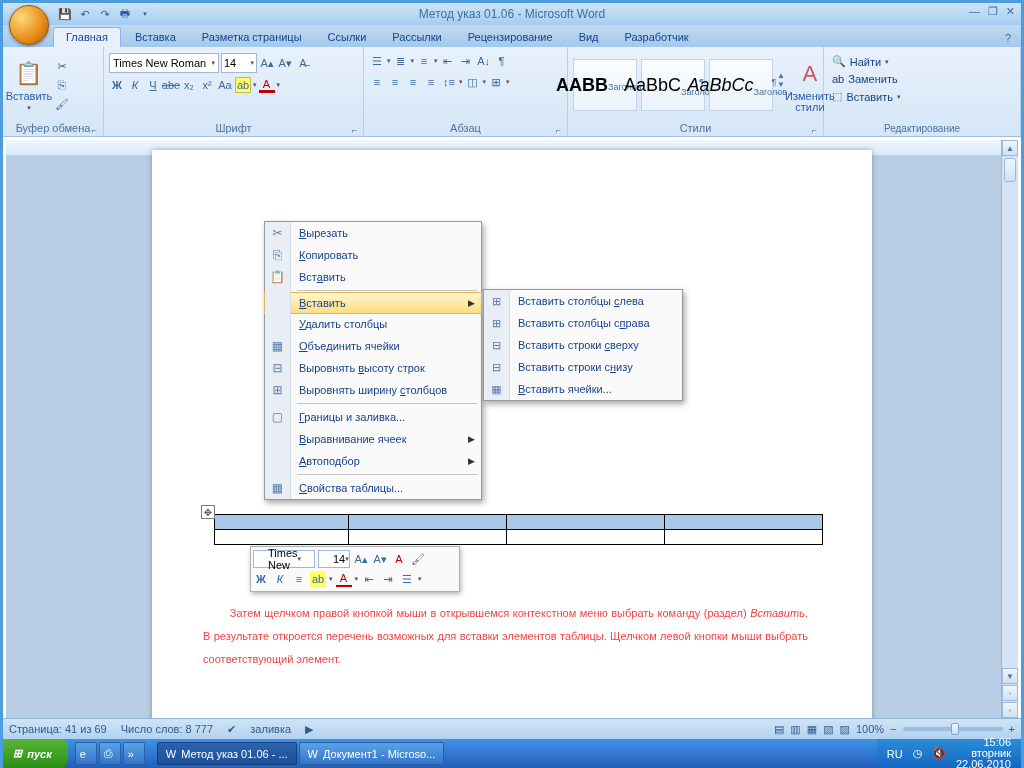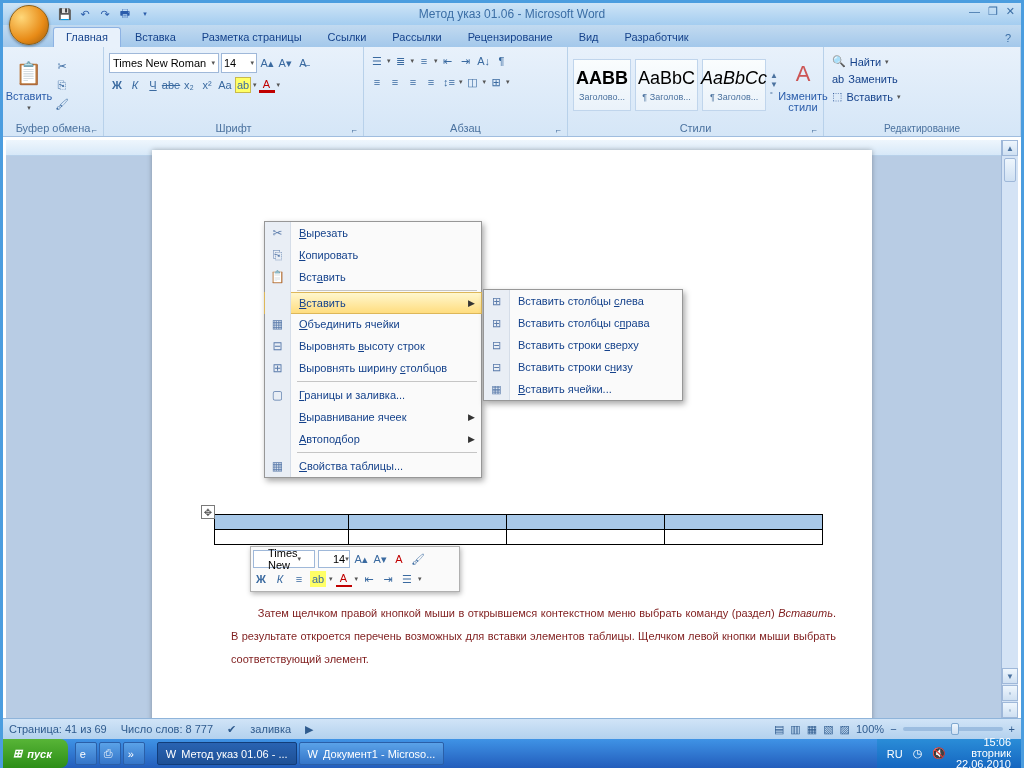--- a/index.html
+++ b/index.html
@@ -21,21 +21,21 @@
 .grp-label{text-align:center;font-size:10px;color:#4b729f;padding:1px 0 2px;position:relative}
 .grp-label .dlg{position:absolute;right:1px;bottom:1px;font-size:9px;color:#4b729f}
 .bigbtn{display:flex;flex-direction:column;align-items:center;justify-content:center;width:42px;padding:2px;color:#2a5caa;text-align:center;line-height:11px}
 .bigbtn .ic{width:32px;height:32px;margin-bottom:2px;display:flex;align-items:center;justify-content:center;font-size:22px}
 .smallcol{display:flex;flex-direction:column;gap:3px}
 .sb{width:16px;height:16px;display:flex;align-items:center;justify-content:center;color:#3a6aa0;font-size:11px}
 .fontrow{display:flex;align-items:center;gap:2px}
 .fontname{width:110px;height:20px;background:#fff;border:1px solid #9fb8d9;padding:0 3px;display:flex;align-items:center;justify-content:space-between;font-family:'Times New Roman'}
 .fontsize{width:36px;height:20px;background:#fff;border:1px solid #9fb8d9;padding:0 2px;display:flex;align-items:center;justify-content:space-between}
 .dd{font-size:7px;color:#555}
-.stylebox{width:64px;height:52px;border:1px solid #c0d5ec;background:linear-gradient(#fafdfe,#eaf2fa);display:flex;flex-direction:column;align-items:center;justify-content:center;text-align:center;padding:2px}
+.stylebox{width:64px;height:52px;border:1px solid #c0d5ec;background:linear-gradient(#fafdfe,#eaf2fa);display:flex;flex-direction:row;align-items:center;justify-content:center;text-align:center;padding:2px}
 .stylebox .sn{font-size:18px}.stylebox .lb{font-size:9px;color:#4b729f;margin-top:3px}
 .editgrp a{display:flex;align-items:center;gap:4px;color:#15428b;padding:2px 3px}
 .docarea{position:absolute;left:3px;right:3px;top:137px;bottom:50px;background:#b8cce4;display:flex;justify-content:center;overflow:hidden}
 .page{width:720px;margin-top:10px;background:#fff;box-shadow:0 0 5px rgba(0,0,0,.3);padding:30px 60px;position:relative;height:900px}
 .vscroll{position:absolute;right:0;top:0;bottom:0;width:17px;background:#d4e3f5;border-left:1px solid #9fb8d9}
 .vscroll .arr{height:16px;background:linear-gradient(#eef6fd,#cfe0f2);border:1px solid #9fb8d9;display:flex;align-items:center;justify-content:center;font-size:8px;color:#4b729f}
 .vscroll .thumb{position:absolute;left:2px;right:2px;top:18px;height:24px;background:linear-gradient(#eef6fd,#cfe0f2);border:1px solid #9fb8d9;border-radius:2px}
 .ruler{position:absolute;left:0;right:17px;top:0;height:16px;background:linear-gradient(#eef6fd,#d7e8f8);border-bottom:1px solid #b8d1ea}
 .cmenu{position:absolute;width:218px;background:#fafafa;border:1px solid #979797;box-shadow:2px 3px 6px rgba(0,0,0,.35);z-index:50}
 .cmenu .row{display:flex;align-items:center;height:22px;position:relative;color:#15428b}
@@ -48,21 +48,21 @@
 .submenu .row{display:flex;align-items:center;height:22px;color:#15428b}
 .submenu .ico{width:26px;height:22px;background:#e9eef5;display:flex;align-items:center;justify-content:center;font-size:11px;border-right:1px solid #d5dde8;color:#5a7bab}
 .submenu .txt{padding-left:8px}
 .minitb{position:absolute;left:247px;top:543px;width:210px;background:rgba(250,250,250,.97);border:1px solid #b0b0b0;box-shadow:1px 2px 5px rgba(0,0,0,.3);z-index:40;padding:2px}
 .minitb .mrow{display:flex;align-items:center;gap:3px;height:20px}
 .minitb .mf{width:62px;height:18px;border:1px solid #9fb8d9;background:#fff;padding:0 14px;display:flex;align-items:center;justify-content:space-between;font-size:10px}
 .tblhandle{position:absolute;left:198px;top:502px;width:14px;height:14px;border:1px solid #7a7a7a;background:#fff;display:flex;align-items:center;justify-content:center;font-size:10px;color:#555;z-index:30}
 .dtable{position:absolute;left:211px;top:511px;border-collapse:collapse;z-index:29}
 .dtable td{border:1px solid #000;height:15px}
 .dtable .sel td{background:#a8c8e8}
-.bodytext{position:absolute;left:228px;top:598px;width:605px;font-family:'Times New Roman',serif;font-size:16px;line-height:21px;text-align:justify;color:#7f1d1d}
+.bodytext{position:absolute;left:200px;top:598px;width:605px;font-family:'Times New Roman',serif;font-size:16px;line-height:21px;text-align:justify;color:#ef4444}
 .bodytext i{font-style:italic}
 .statusbar{position:absolute;left:0;right:0;bottom:29px;height:21px;background:linear-gradient(#d1e4f7,#b3d1ee);border-top:1px solid #8fb4da;display:flex;align-items:center;color:#2f5b8e;padding:0 6px;gap:14px}
 .statusbar .rt{margin-left:auto;display:flex;align-items:center;gap:6px}
 .zslider{width:100px;height:4px;background:#9cbde0;position:relative;border-radius:2px}
 .zslider .kn{position:absolute;left:48px;top:-4px;width:8px;height:12px;background:linear-gradient(#eef6fd,#cfe0f2);border:1px solid #7fa8d0;border-radius:2px}
 .taskbar{position:absolute;left:0;right:0;bottom:0;height:29px;background:linear-gradient(#3f93e6,#235dbb);display:flex;align-items:center}
 .startbtn{height:29px;background:linear-gradient(#58b537,#2c8e17);color:#fff;font-weight:bold;font-style:italic;padding:0 16px 0 10px;display:flex;align-items:center;gap:5px;border-radius:0 8px 8px 0;font-size:13px}
 .tbitem{height:23px;margin:0 1px;padding:0 8px;background:linear-gradient(#5aa2e8,#3575c8);border:1px solid #2a5fa8;border-radius:2px;color:#fff;display:flex;align-items:center;gap:5px;font-size:11px;max-width:160px;overflow:hidden;white-space:nowrap}
 .tbitem.act{background:linear-gradient(#2963b2,#1e5096);border-color:#123d7a}
 .tray{margin-left:auto;height:29px;background:linear-gradient(#2a8dd8,#1566c0);display:flex;align-items:center;padding:0 10px;color:#fff;gap:10px}
@@ -306,20 +306,24 @@
       <div class="sep">
         <div class="ico"></div>
         <div class="line"></div>
       </div>
       <div class="row hl">
         <div class="ico"></div>
         <div class="txt"><span class="u">В</span>ставить</div>
         <span class="arrw">▶</span>
       </div>
       <div class="row">
+        <div class="ico"></div>
+        <div class="txt"><span class="u">У</span>далить столбцы</div>
+      </div>
+      <div class="row">
         <div class="ico">▦</div>
         <div class="txt"><span class="u">О</span>бъединить ячейки</div>
       </div>
       <div class="row">
         <div class="ico">⊟</div>
         <div class="txt">Выровнять <span class="u">в</span>ысоту строк</div>
       </div>
       <div class="row">
         <div class="ico">⊞</div>
         <div class="txt">Выровнять ширину <span class="u">с</span>толбцов</div>

